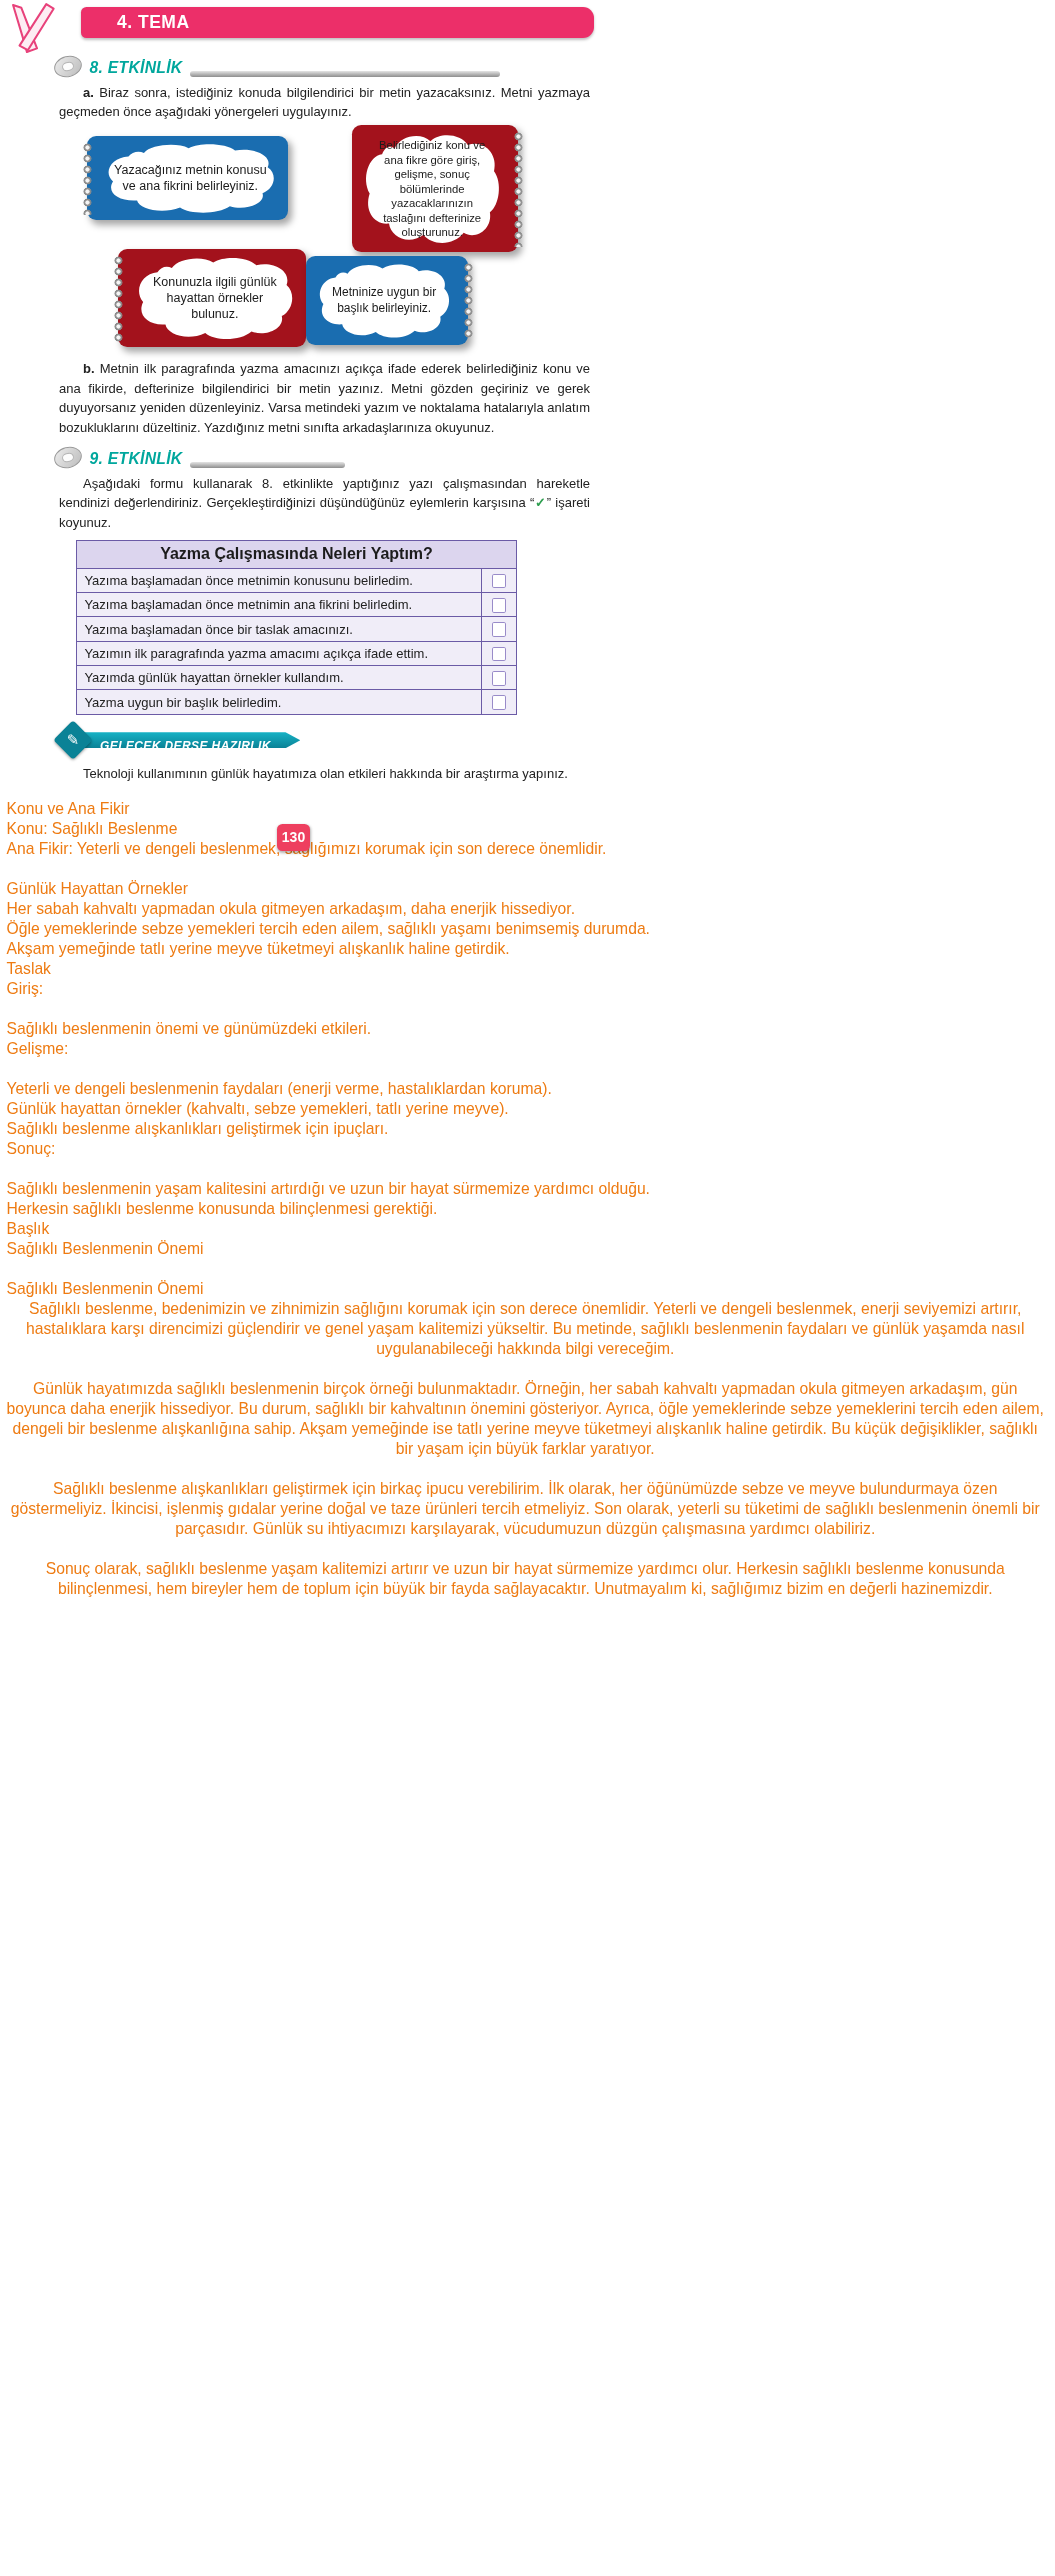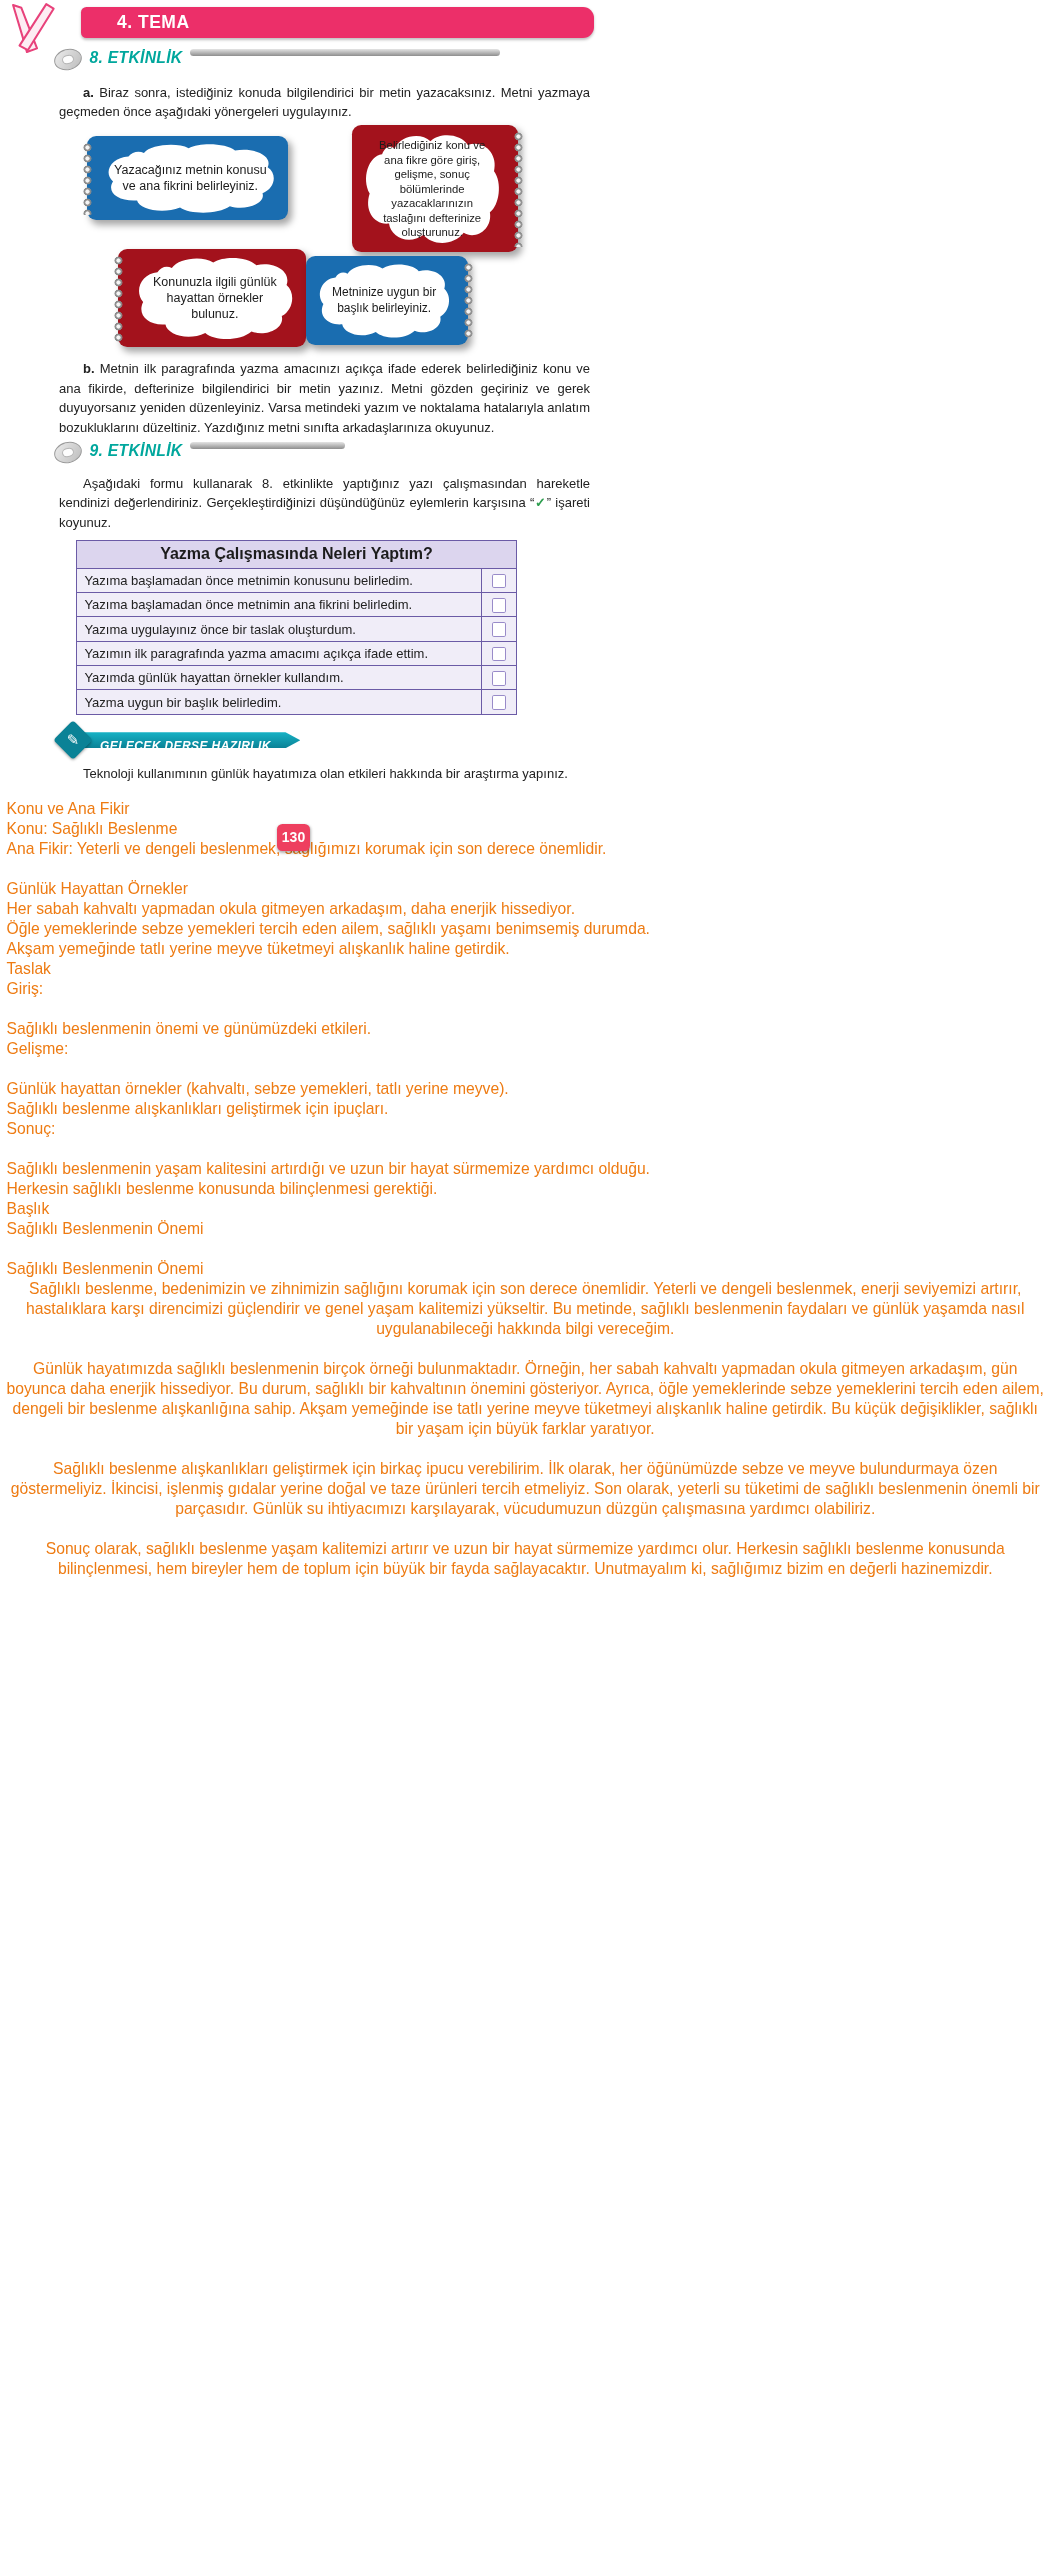--- a/index.html
+++ b/index.html
@@ -18,21 +18,21 @@
   }
   
   .book-page{position:relative;height:795px;overflow:hidden;background:#fff}
   .pencil-decor{position:absolute;top:1.8px;left:1.8px}
   .theme-header{
     margin:7.4px 0 0 81px;width:513px;height:31px;line-height:31px;
     background:var(--header-pink,#ec2f69);color:#fff;font-weight:bold;font-size:17.5px;
     padding-left:36px;border-radius:5.5px 11px 11px 5.5px;letter-spacing:0.5px;
     box-shadow:0 1.8px 2.8px rgba(0,0,0,.25);
   }
-  .marker{display:flex;align-items:flex-start;gap:7.4px;margin:11px 0 0 54px;height:28px}
+  .marker{display:flex;align-items:flex-end;gap:7.4px;margin:11px 0 0 54px;height:28px}
   .marker.second{margin-top:5.5px;height:26px}
   .tape-icon{width:28px;height:21px;border-radius:50%;
     background:linear-gradient(135deg,#ececec,#bdbdbd);border:0.9px solid #9a9a9a;
     position:relative;transform:rotate(-14deg);flex:0 0 auto}
   .tape-hole{position:absolute;inset:4.6px 7.4px;border-radius:50%;background:#fdfdfd;border:0.9px solid #b5b5b5}
   .marker-label{font-style:italic;font-weight:bold;font-size:15.7px;color:var(--activity-teal,#00a79d);letter-spacing:0.3px;white-space:nowrap}
   .marker-line{height:6.5px;border-radius:3.7px;background:linear-gradient(180deg,#e4e4e4,#8e8e8e)}
   .marker-line.long{width:310px}
   .marker-line.short{width:155px}
   .bpara{width:531px;margin:5.5px 0 0 59px;font-size:13px;line-height:19.4px;text-align:justify;text-indent:24px}
@@ -184,21 +184,21 @@
     <tbody>
         <tr>
         <td class="stmt"><span>Yazıma başlamadan önce metnimin konusunu belirledim.</span></td>
         <td class="chk"><span class="checkbox"></span></td>
       </tr>
         <tr>
         <td class="stmt"><span>Yazıma başlamadan önce metnimin ana fikrini belirledim.</span></td>
         <td class="chk"><span class="checkbox"></span></td>
       </tr>
         <tr>
-        <td class="stmt"><span>Yazıma uygulayınız önce bir taslak oluşturdum.</span></td>
+        <td class="stmt"><span>Yazıma başlamadan önce bir taslak amacınızı.</span></td>
         <td class="chk"><span class="checkbox"></span></td>
       </tr>
         <tr>
         <td class="stmt"><span>Yazımın ilk paragrafında yazma amacımı açıkça ifade ettim.</span></td>
         <td class="chk"><span class="checkbox"></span></td>
       </tr>
         <tr>
         <td class="stmt"><span>Yazımda günlük hayattan örnekler kullandım.</span></td>
         <td class="chk"><span class="checkbox"></span></td>
       </tr>
@@ -230,20 +230,21 @@
     <div class="ans line"><span>Günlük Hayattan Örnekler</span></div>
     <div class="ans line"><span>Her sabah kahvaltı yapmadan okula gitmeyen arkadaşım, daha enerjik hissediyor.</span></div>
     <div class="ans line"><span>Öğle yemeklerinde sebze yemekleri tercih eden ailem, sağlıklı yaşamı benimsemiş durumda.</span></div>
     <div class="ans line"><span>Akşam yemeğinde tatlı yerine meyve tüketmeyi alışkanlık haline getirdik.</span></div>
     <div class="ans line"><span>Taslak</span></div>
     <div class="ans line"><span>Giriş:</span></div>
     <div class="ans gap"><span></span></div>
     <div class="ans line"><span>Sağlıklı beslenmenin önemi ve günümüzdeki etkileri.</span></div>
     <div class="ans line"><span>Gelişme:</span></div>
     <div class="ans gap"><span></span></div>
+    <div class="ans line"><span>Yeterli ve dengeli beslenmenin faydaları (enerji verme, hastalıklardan koruma).</span></div>
     <div class="ans line"><span>Günlük hayattan örnekler (kahvaltı, sebze yemekleri, tatlı yerine meyve).</span></div>
     <div class="ans line"><span>Sağlıklı beslenme alışkanlıkları geliştirmek için ipuçları.</span></div>
     <div class="ans line"><span>Sonuç:</span></div>
     <div class="ans gap"><span></span></div>
     <div class="ans line"><span>Sağlıklı beslenmenin yaşam kalitesini artırdığı ve uzun bir hayat sürmemize yardımcı olduğu.</span></div>
     <div class="ans line"><span>Herkesin sağlıklı beslenme konusunda bilinçlenmesi gerektiği.</span></div>
     <div class="ans line"><span>Başlık</span></div>
     <div class="ans line"><span>Sağlıklı Beslenmenin Önemi</span></div>
     <div class="ans gap"><span></span></div>
     <div class="ans line"><span>Sağlıklı Beslenmenin Önemi</span></div>

